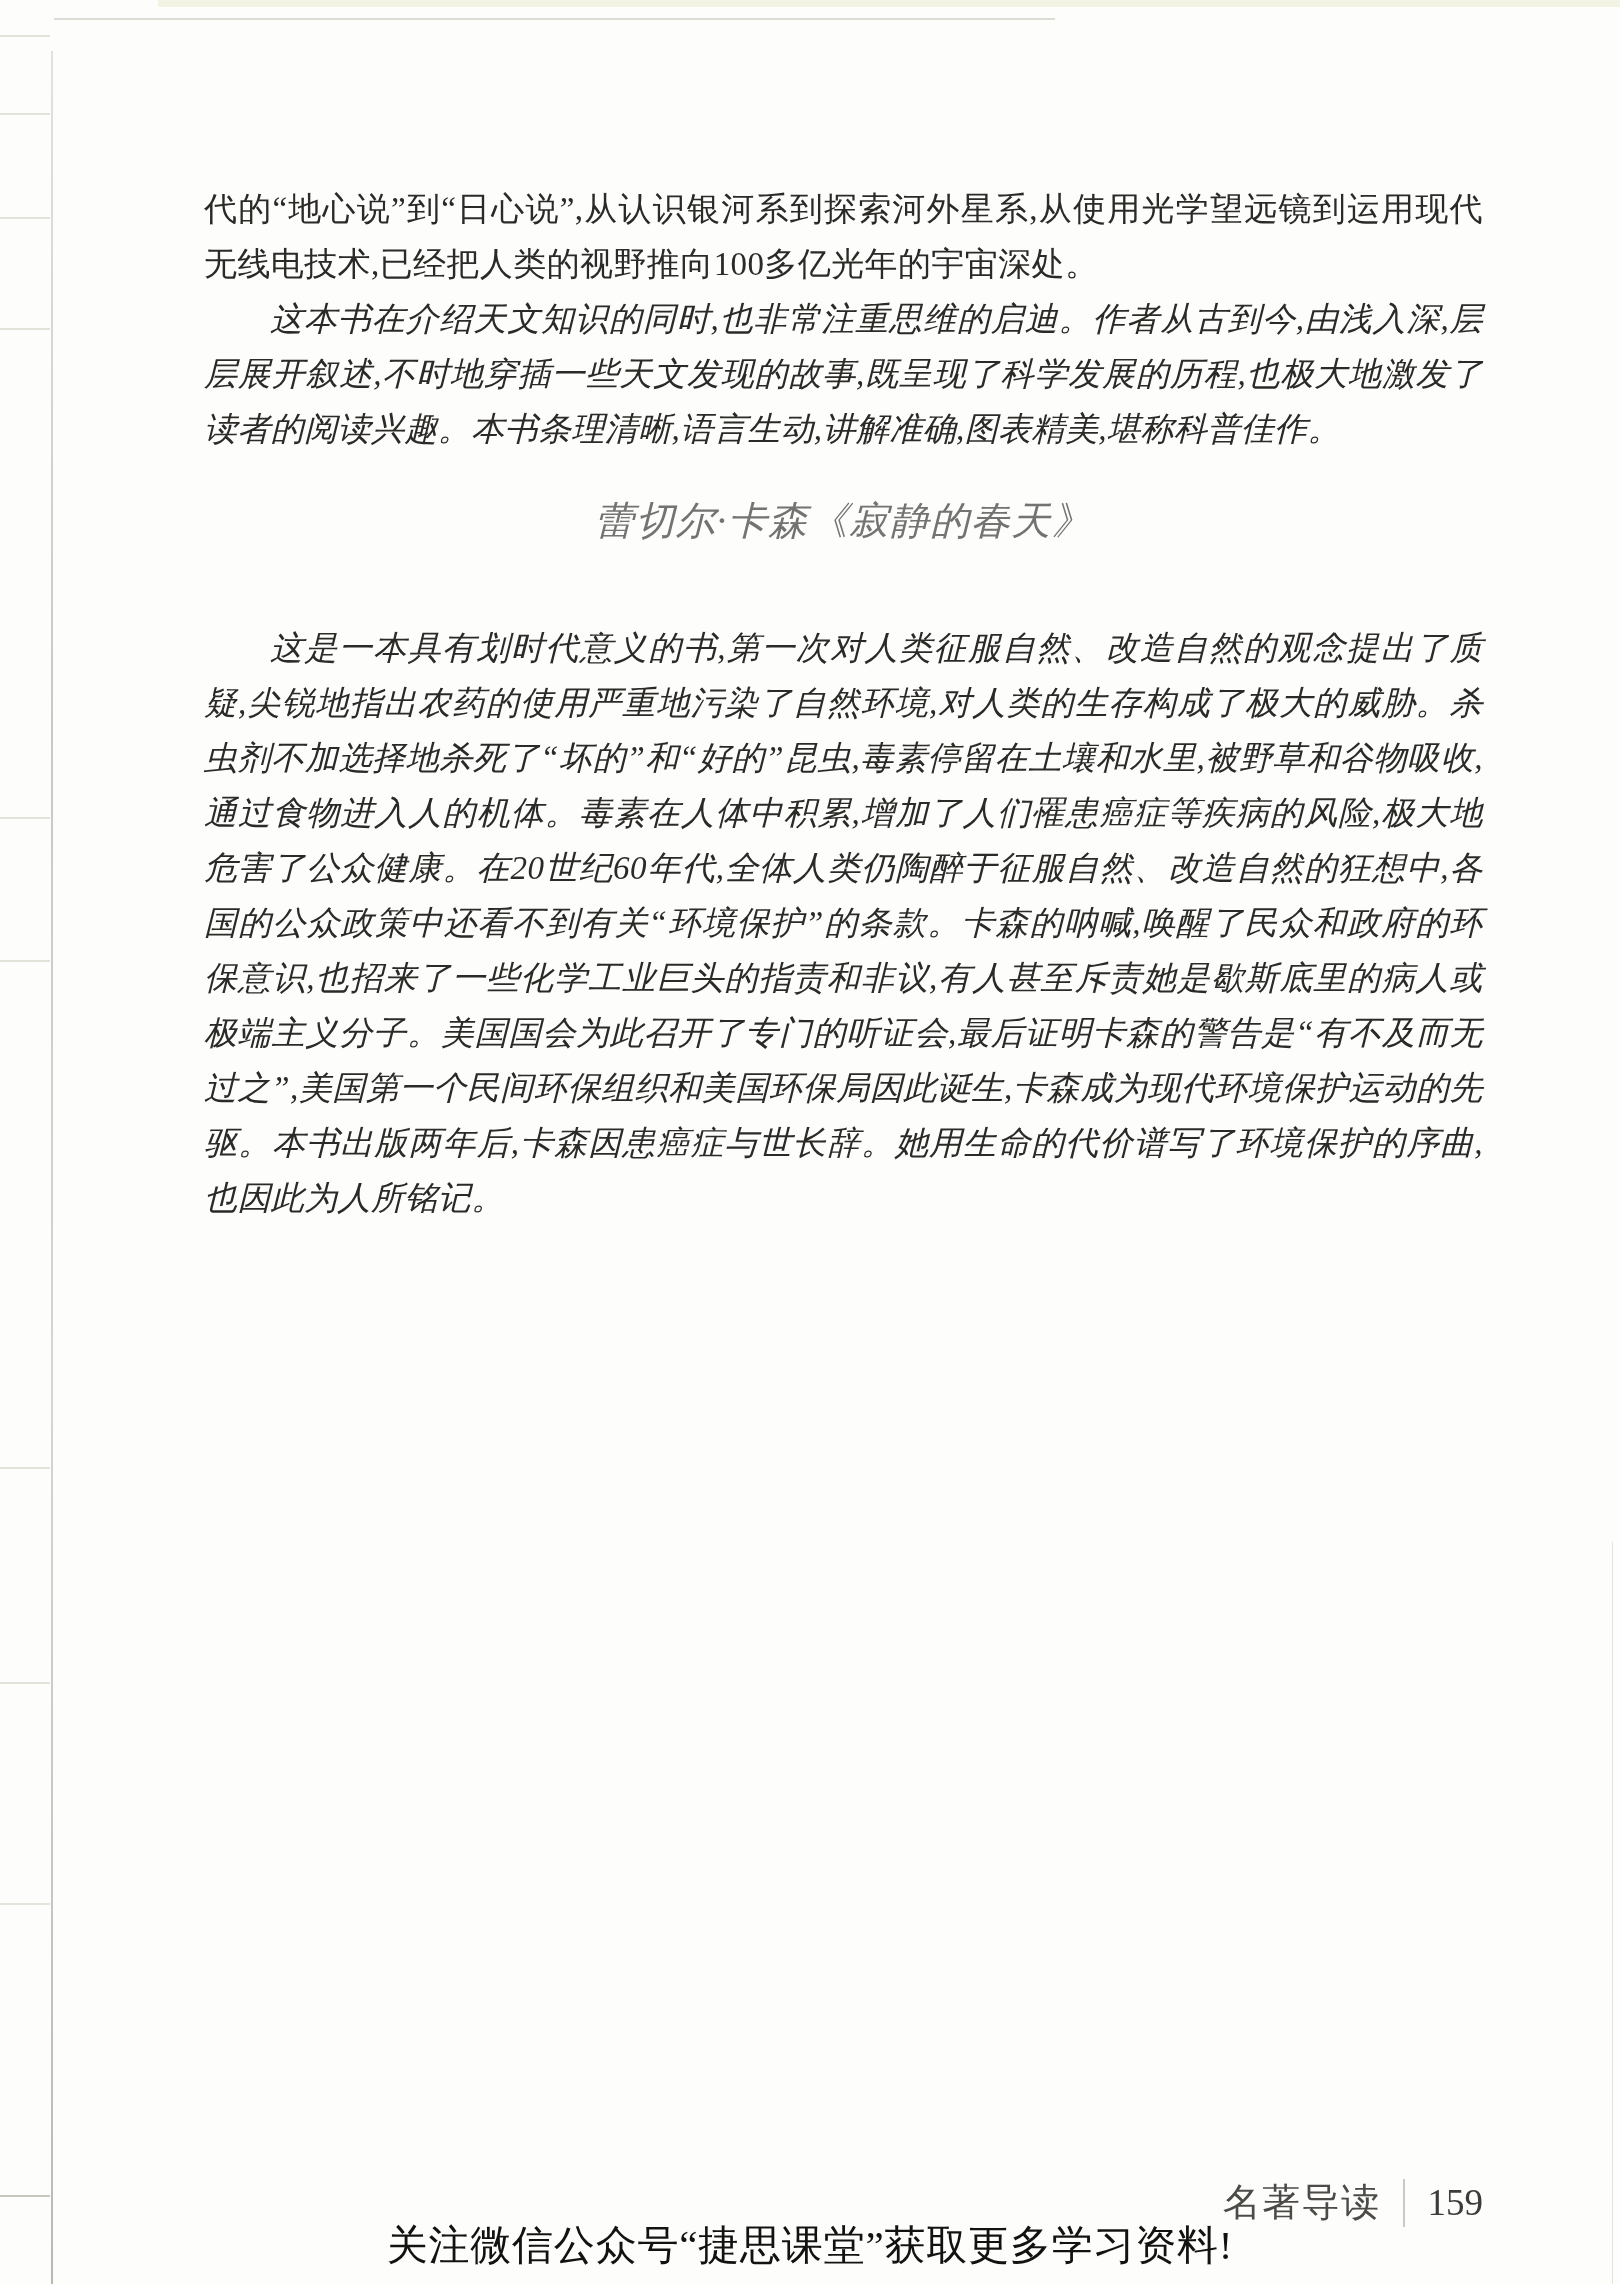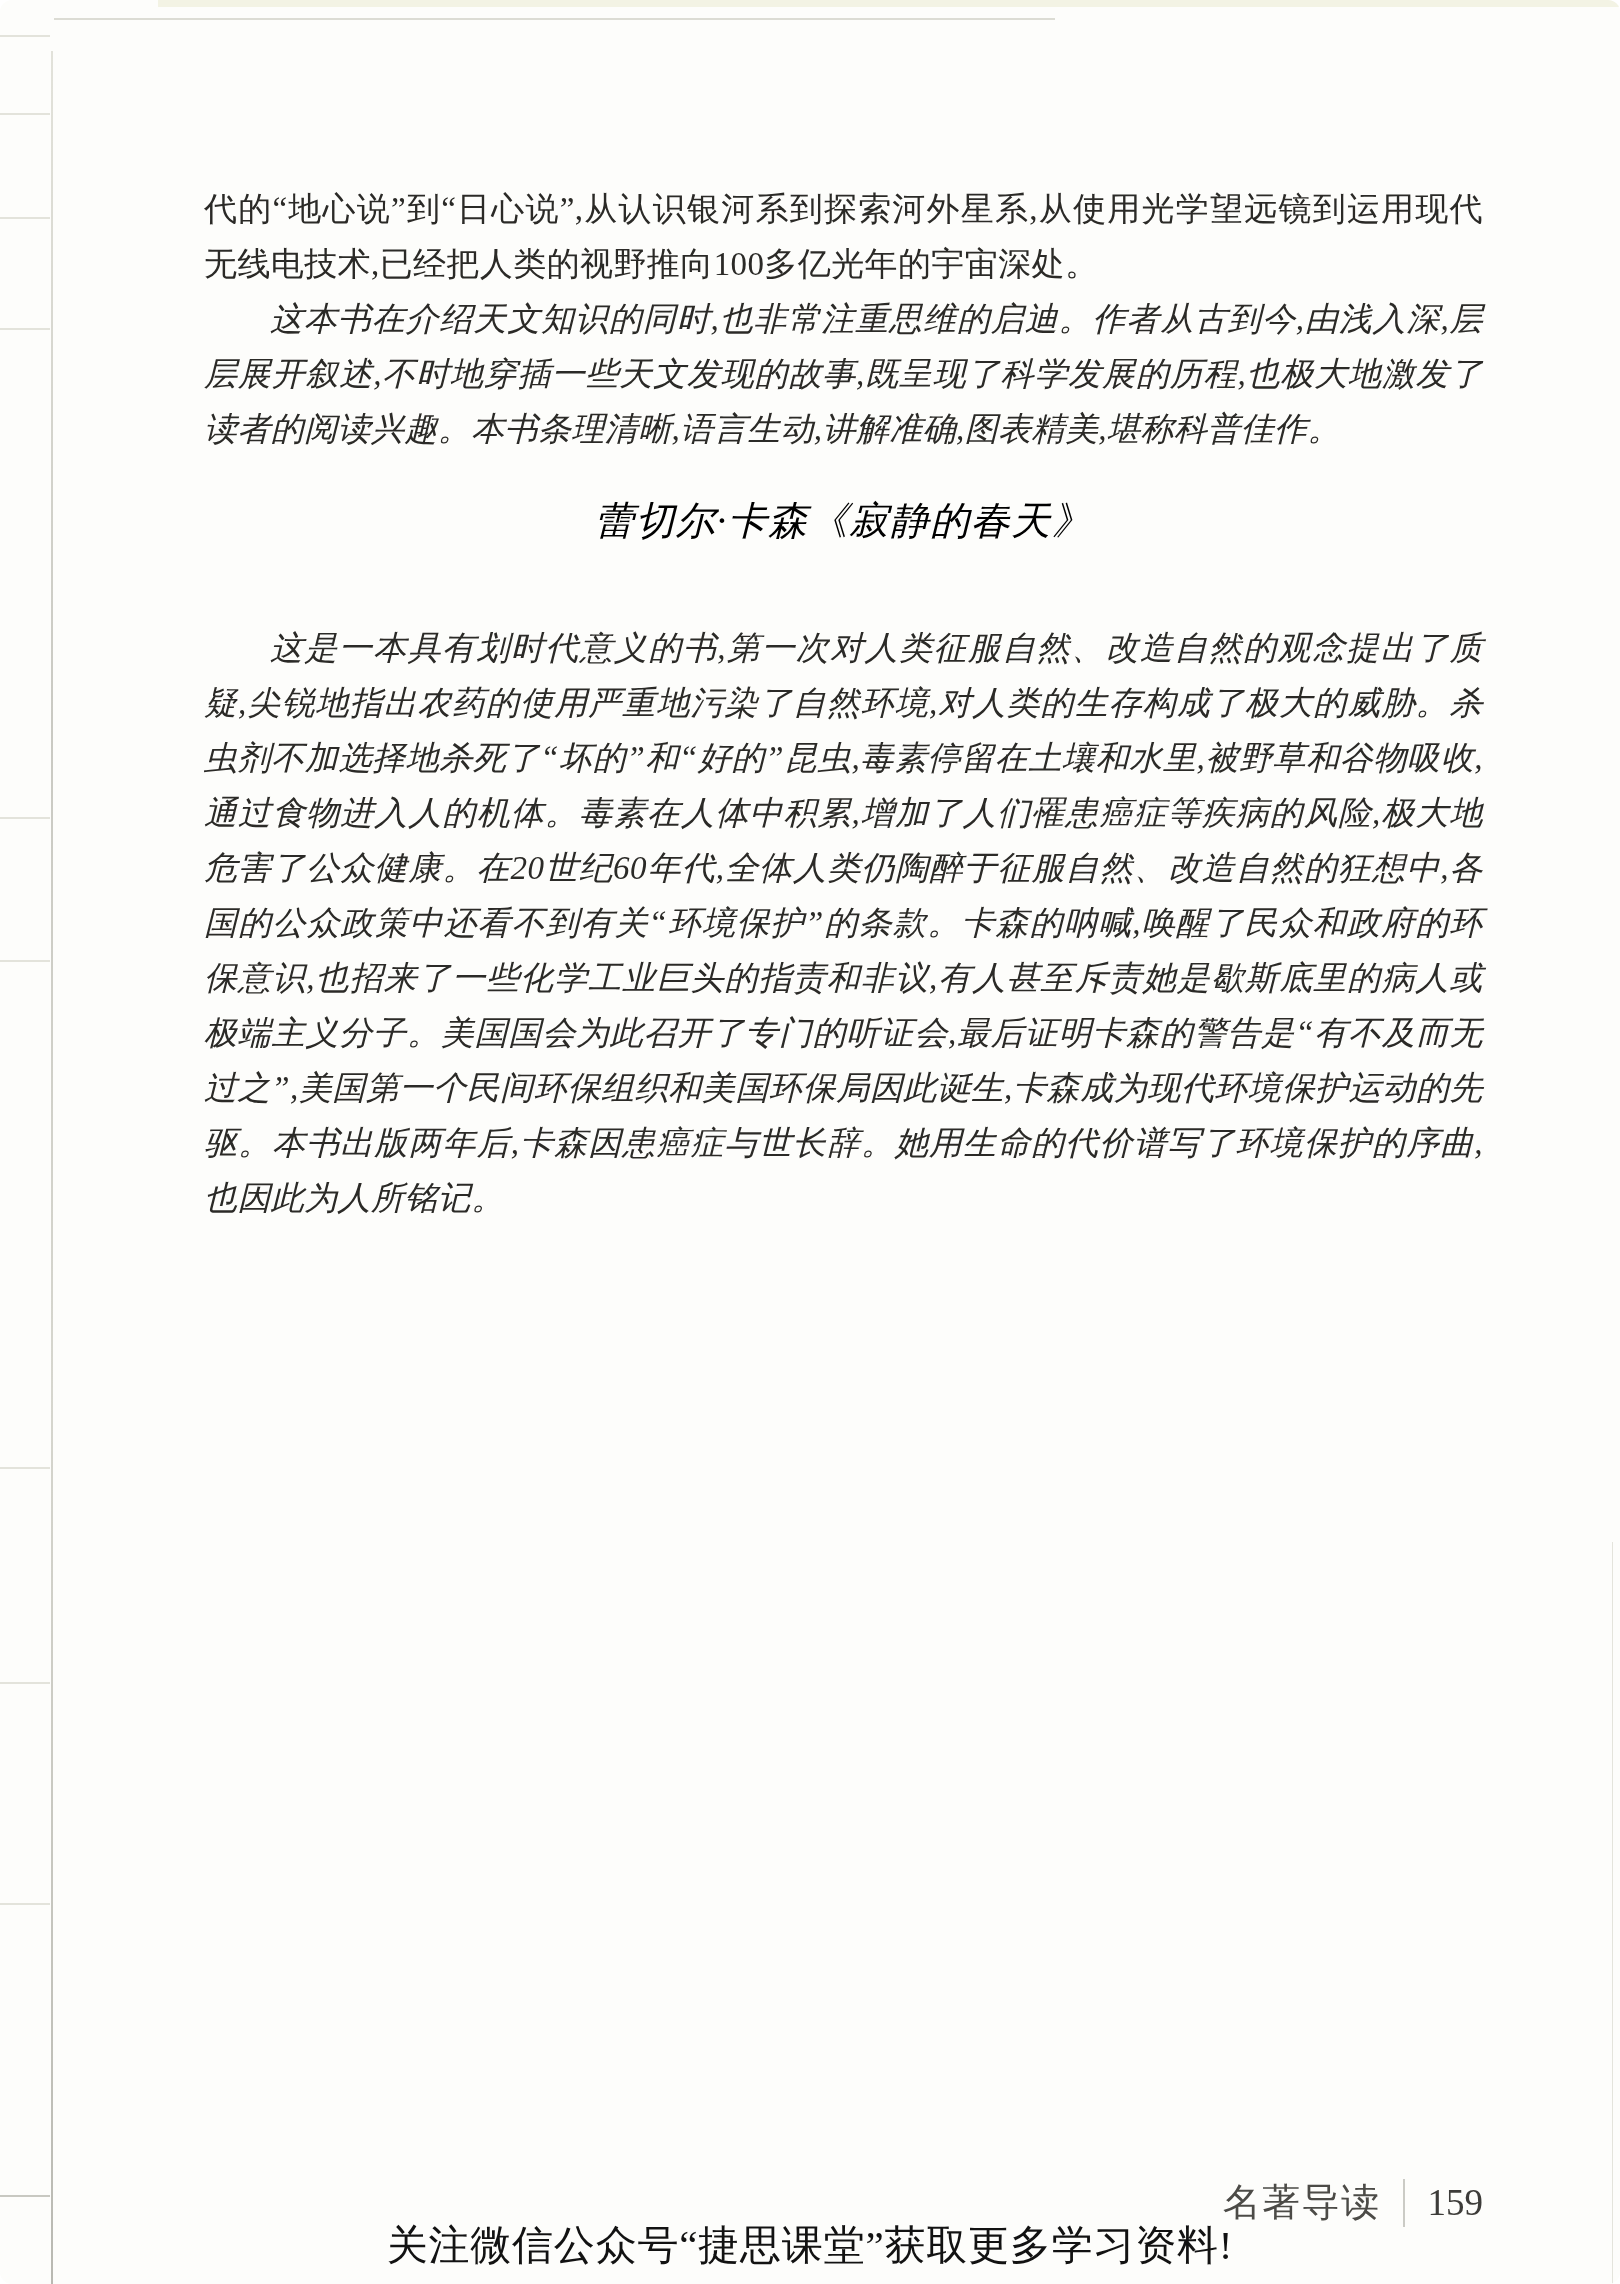--- a/index.html
+++ b/index.html
@@ -7,21 +7,20 @@
     width: 1620px; height: 2284px;
     background: #ffffff;
     font-family: "Liberation Serif", "DejaVu Serif", serif;
   }
   .page {
     position: relative;
     width: 1620px; height: 2284px;
     background: #fdfdfb;
     color: #262522;
     overflow: hidden;
-    border-radius: 12px;
   }
 
   
   .top-band { position:absolute; top:0; left:158px; right:0; height:6.8px; background:#f3f3e4; }
   .edge-h-top { position:absolute; top:18px; left:54px; width:1001px; height:1.5px; background:#dcdcd4; }
   .edge-v-left { position:absolute; top:51px; bottom:0; left:51px; width:1.5px;
                  background:linear-gradient(#e2e2da, #c9c9c2 30%, #d6d6ce 60%, #b9b9b2); }
   .edge-v-right { position:absolute; top:1542px; bottom:0; right:6.8px; width:1.5px; background:#e4e4dc; }
   .tick { position:absolute; left:0; width:50px; height:1.5px; background:#e3e3db; }
   .tick.dark { background:#c8c8c1; }
@@ -37,21 +36,21 @@
   }
   .para { margin: 0; }
   .para.indent { text-indent: 66px; font-style: italic; }
 
   .section-heading {
     margin: 30px 0 66px 0;
     text-align: center;
     font-size: 39px; line-height: 68px;
     font-style: italic; font-weight: normal;
     letter-spacing: 1.5px;
-    color: #000000;
+    color: #737373;
   }
 
   
   .page-footer {
     position: absolute; top: 2177px; right: 137px;
     display: flex; align-items: center;
   }
   .footer-label { font-size: 38px; color: #4c4b47; letter-spacing: 1.5px; }
   .footer-divider { width: 1.5px; height: 48px; background: #cbcbc5; margin: 0 22.6px; }
   .page-number { font-size: 37px; color: #3d3c39; }

